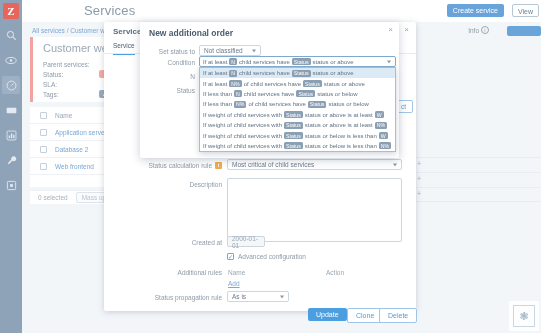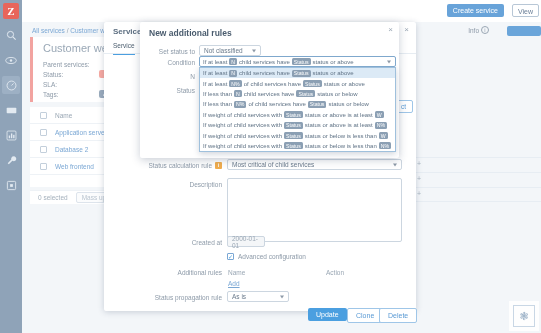--- a/index.html
+++ b/index.html
@@ -261,20 +261,21 @@
     </div>
     <div class="side-ico">
       <svg width="11" height="11" viewBox="0 0 16 16">
           <rect x="2" y="2" width="12" height="12" rx="1.5" fill="none" stroke="#e3eaf1" stroke-width="1.3"></rect>
           <rect x="6" y="6" width="4" height="4" fill="#e3eaf1"></rect>
         </svg>
     </div>
   </div>
 
   <div class="topbar">
+    <div class="page-title">Services</div>
     <div class="btn-create">Create service</div>
     <div class="btn-view">View</div>
   </div>
 
   <div class="content">
 
     <div class="breadcrumb">
       <span>All services</span>
       <span class="sep">/</span>
       <span>Customer webs</span>
@@ -378,21 +379,21 @@
       <span>As is</span>
       <span class="caret"></span>
     </div>
 
     <div class="btn btn-primary" style="left:204px; top:286px;">Update</div>
     <div class="btn btn-ghost" style="left:243px; top:286px;">Clone</div>
     <div class="btn btn-ghost" style="left:275px; top:286px;">Delete</div>
   </div>
 
   <div class="modal-rule">
-    <div class="mr-title">New additional rules</div>
+    <div class="mr-title">New additional order</div>
     <div class="mr-close">×</div>
 
     <div class="frm-label" style="left:0; top:26px; width:55px;">Set status to</div>
     <div class="frm-select" style="left:59px; top:23px; width:62px; height:11px;">
       <span>Not classified</span>
       <span class="caret"></span>
     </div>
 
     <div class="frm-label" style="left:0; top:37px; width:55px;">Condition</div>
     <div class="frm-label" style="left:0; top:51px; width:55px;">N</div>

